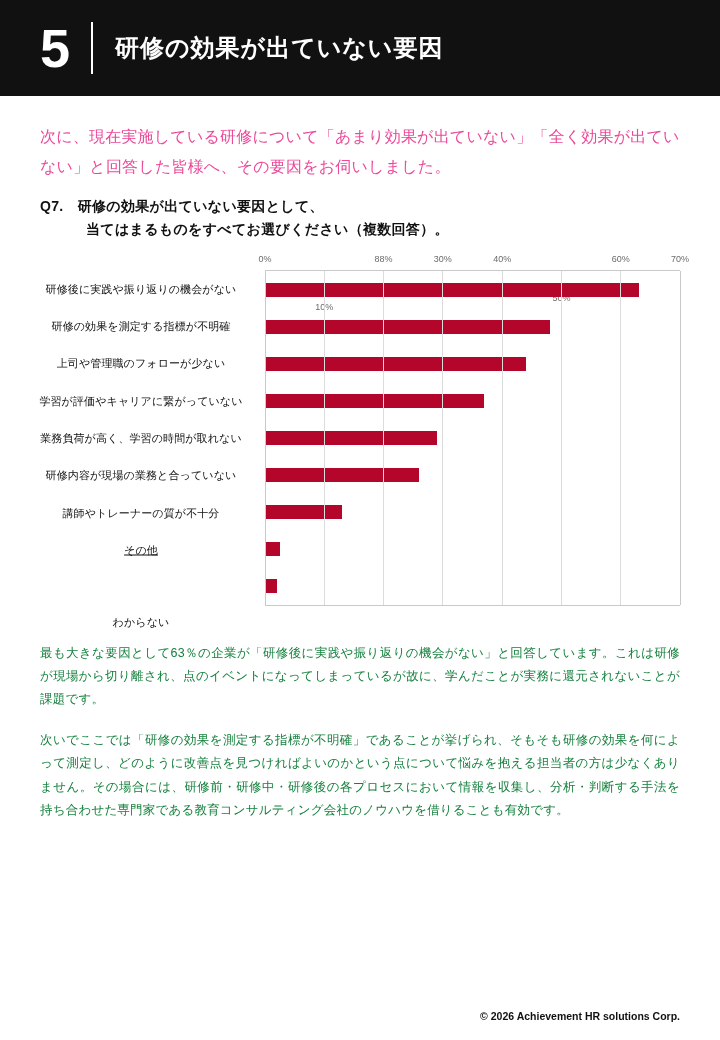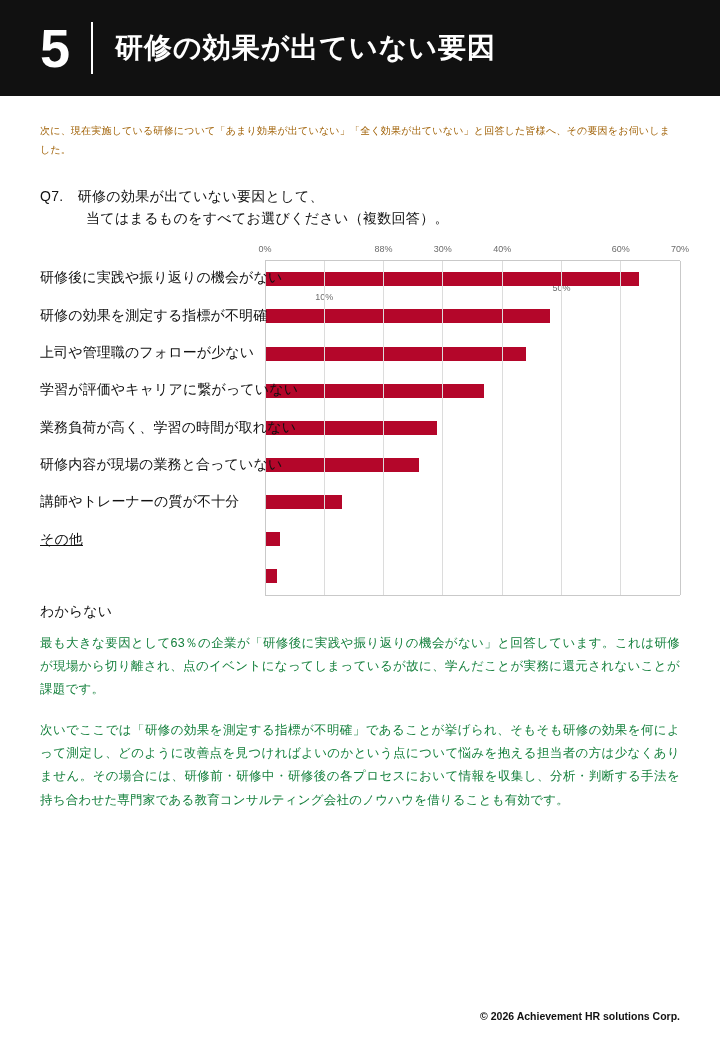--- a/index.html
+++ b/index.html
@@ -32,42 +32,42 @@
     margin-right: 22px;
   }
   .header-divider {
     width: 2px;
     height: 52px;
     background: #ffffff;
     margin-right: 22px;
   }
   .header-title {
     color: #ffffff;
-    font-size: 28px;
+    font-size: 24px;
     font-weight: bold;
     letter-spacing: 1px;
   }
 
   
   .content {
     padding: 26px 40px 0 40px;
   }
   .lead {
-    font-size: 10px;
+    font-size: 16px;
     line-height: 1.85;
-    color: #a16207;
+    color: #ec4899;
     letter-spacing: 0.2px;
-    margin-bottom: 26px;
+    margin-bottom: 14px;
   }
   .question {
     margin-bottom: 8px;
   }
   .q-line {
     font-size: 14px;
-    font-weight: normal;
+    font-weight: bold;
     line-height: 1.6;
     color: #111111;
     letter-spacing: 0.3px;
   }
   .q-line.indent { padding-left: 46px; }
 
   
   .chart-wrap {
     margin-top: 14px;
     margin-bottom: 18px;
@@ -128,24 +128,24 @@
   }
   .cat-labels {
     position: absolute;
     left: 0;
     width: 218px;
     top: 16px;
     bottom: 18px;
   }
   .cat {
     position: absolute;
-    right: 0;
+    right: 8px;
     width: 218px;
-    text-align: left;
-    font-size: 14px;
+    text-align: center;
+    font-size: 11px;
     color: #111111;
     letter-spacing: 0.1px;
     transform: translateY(-50%);
     white-space: nowrap;
   }
 
   
   .para {
     font-size: 12.5px;
     line-height: 1.85;

